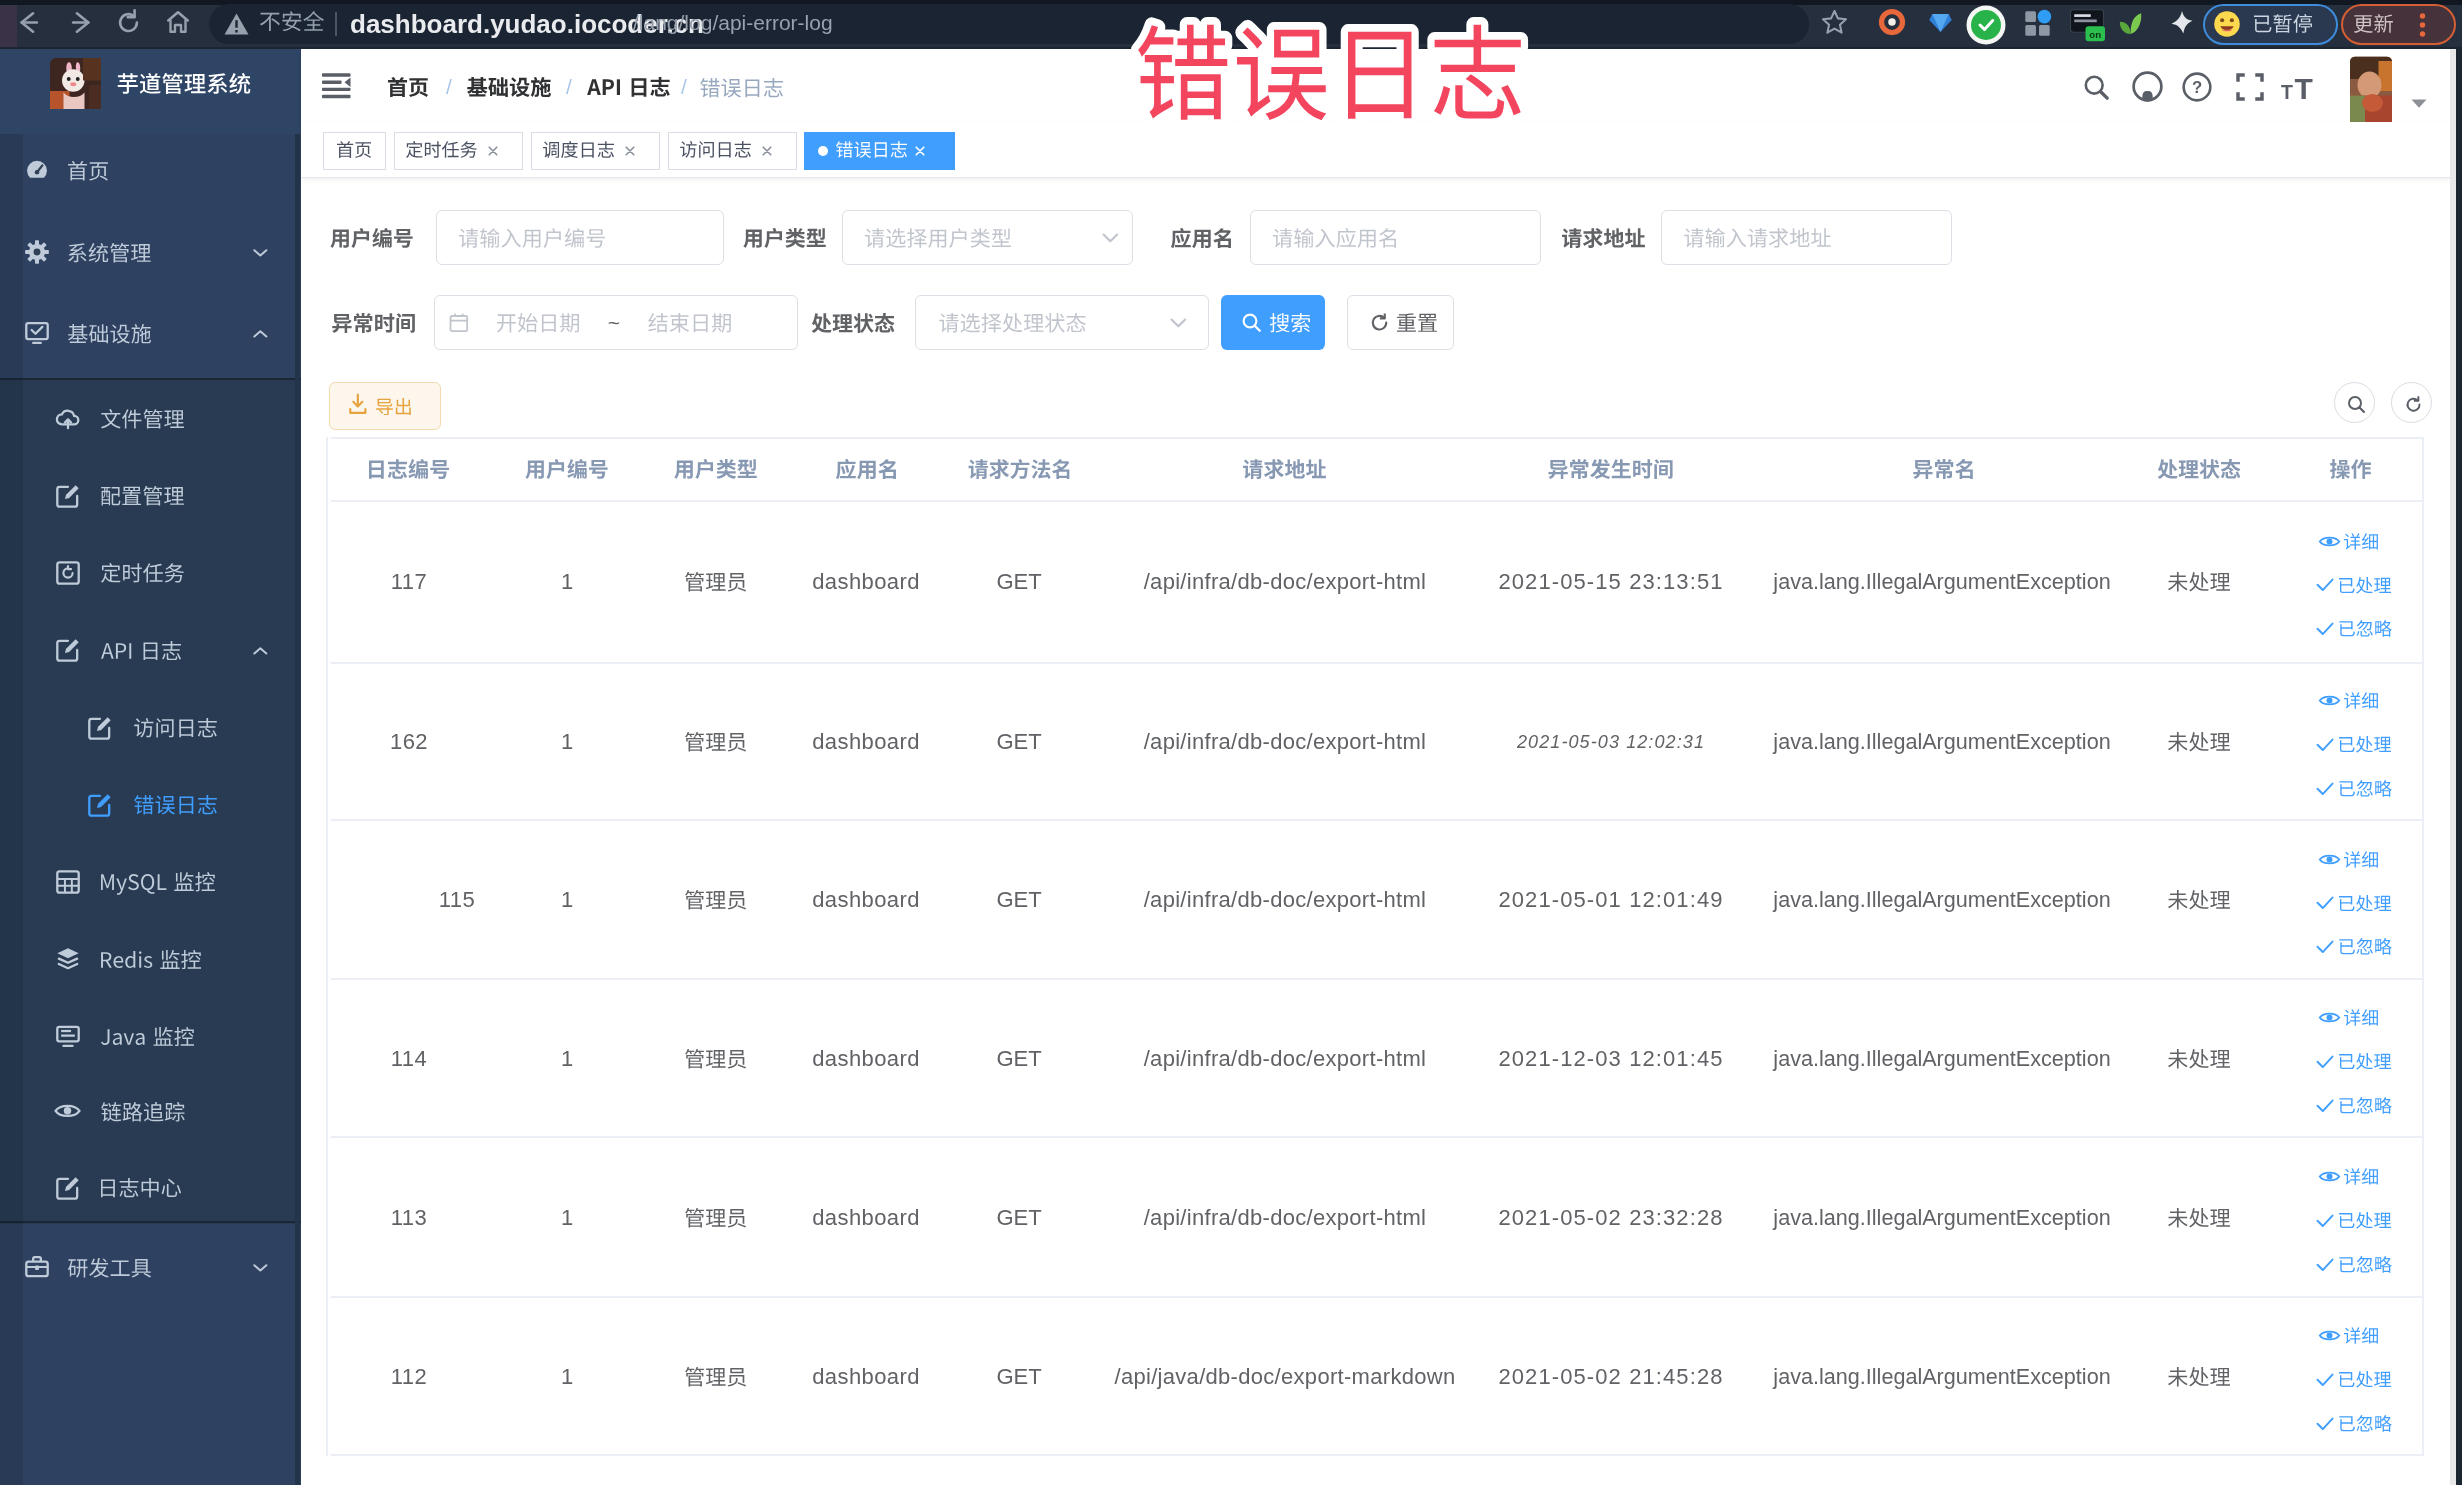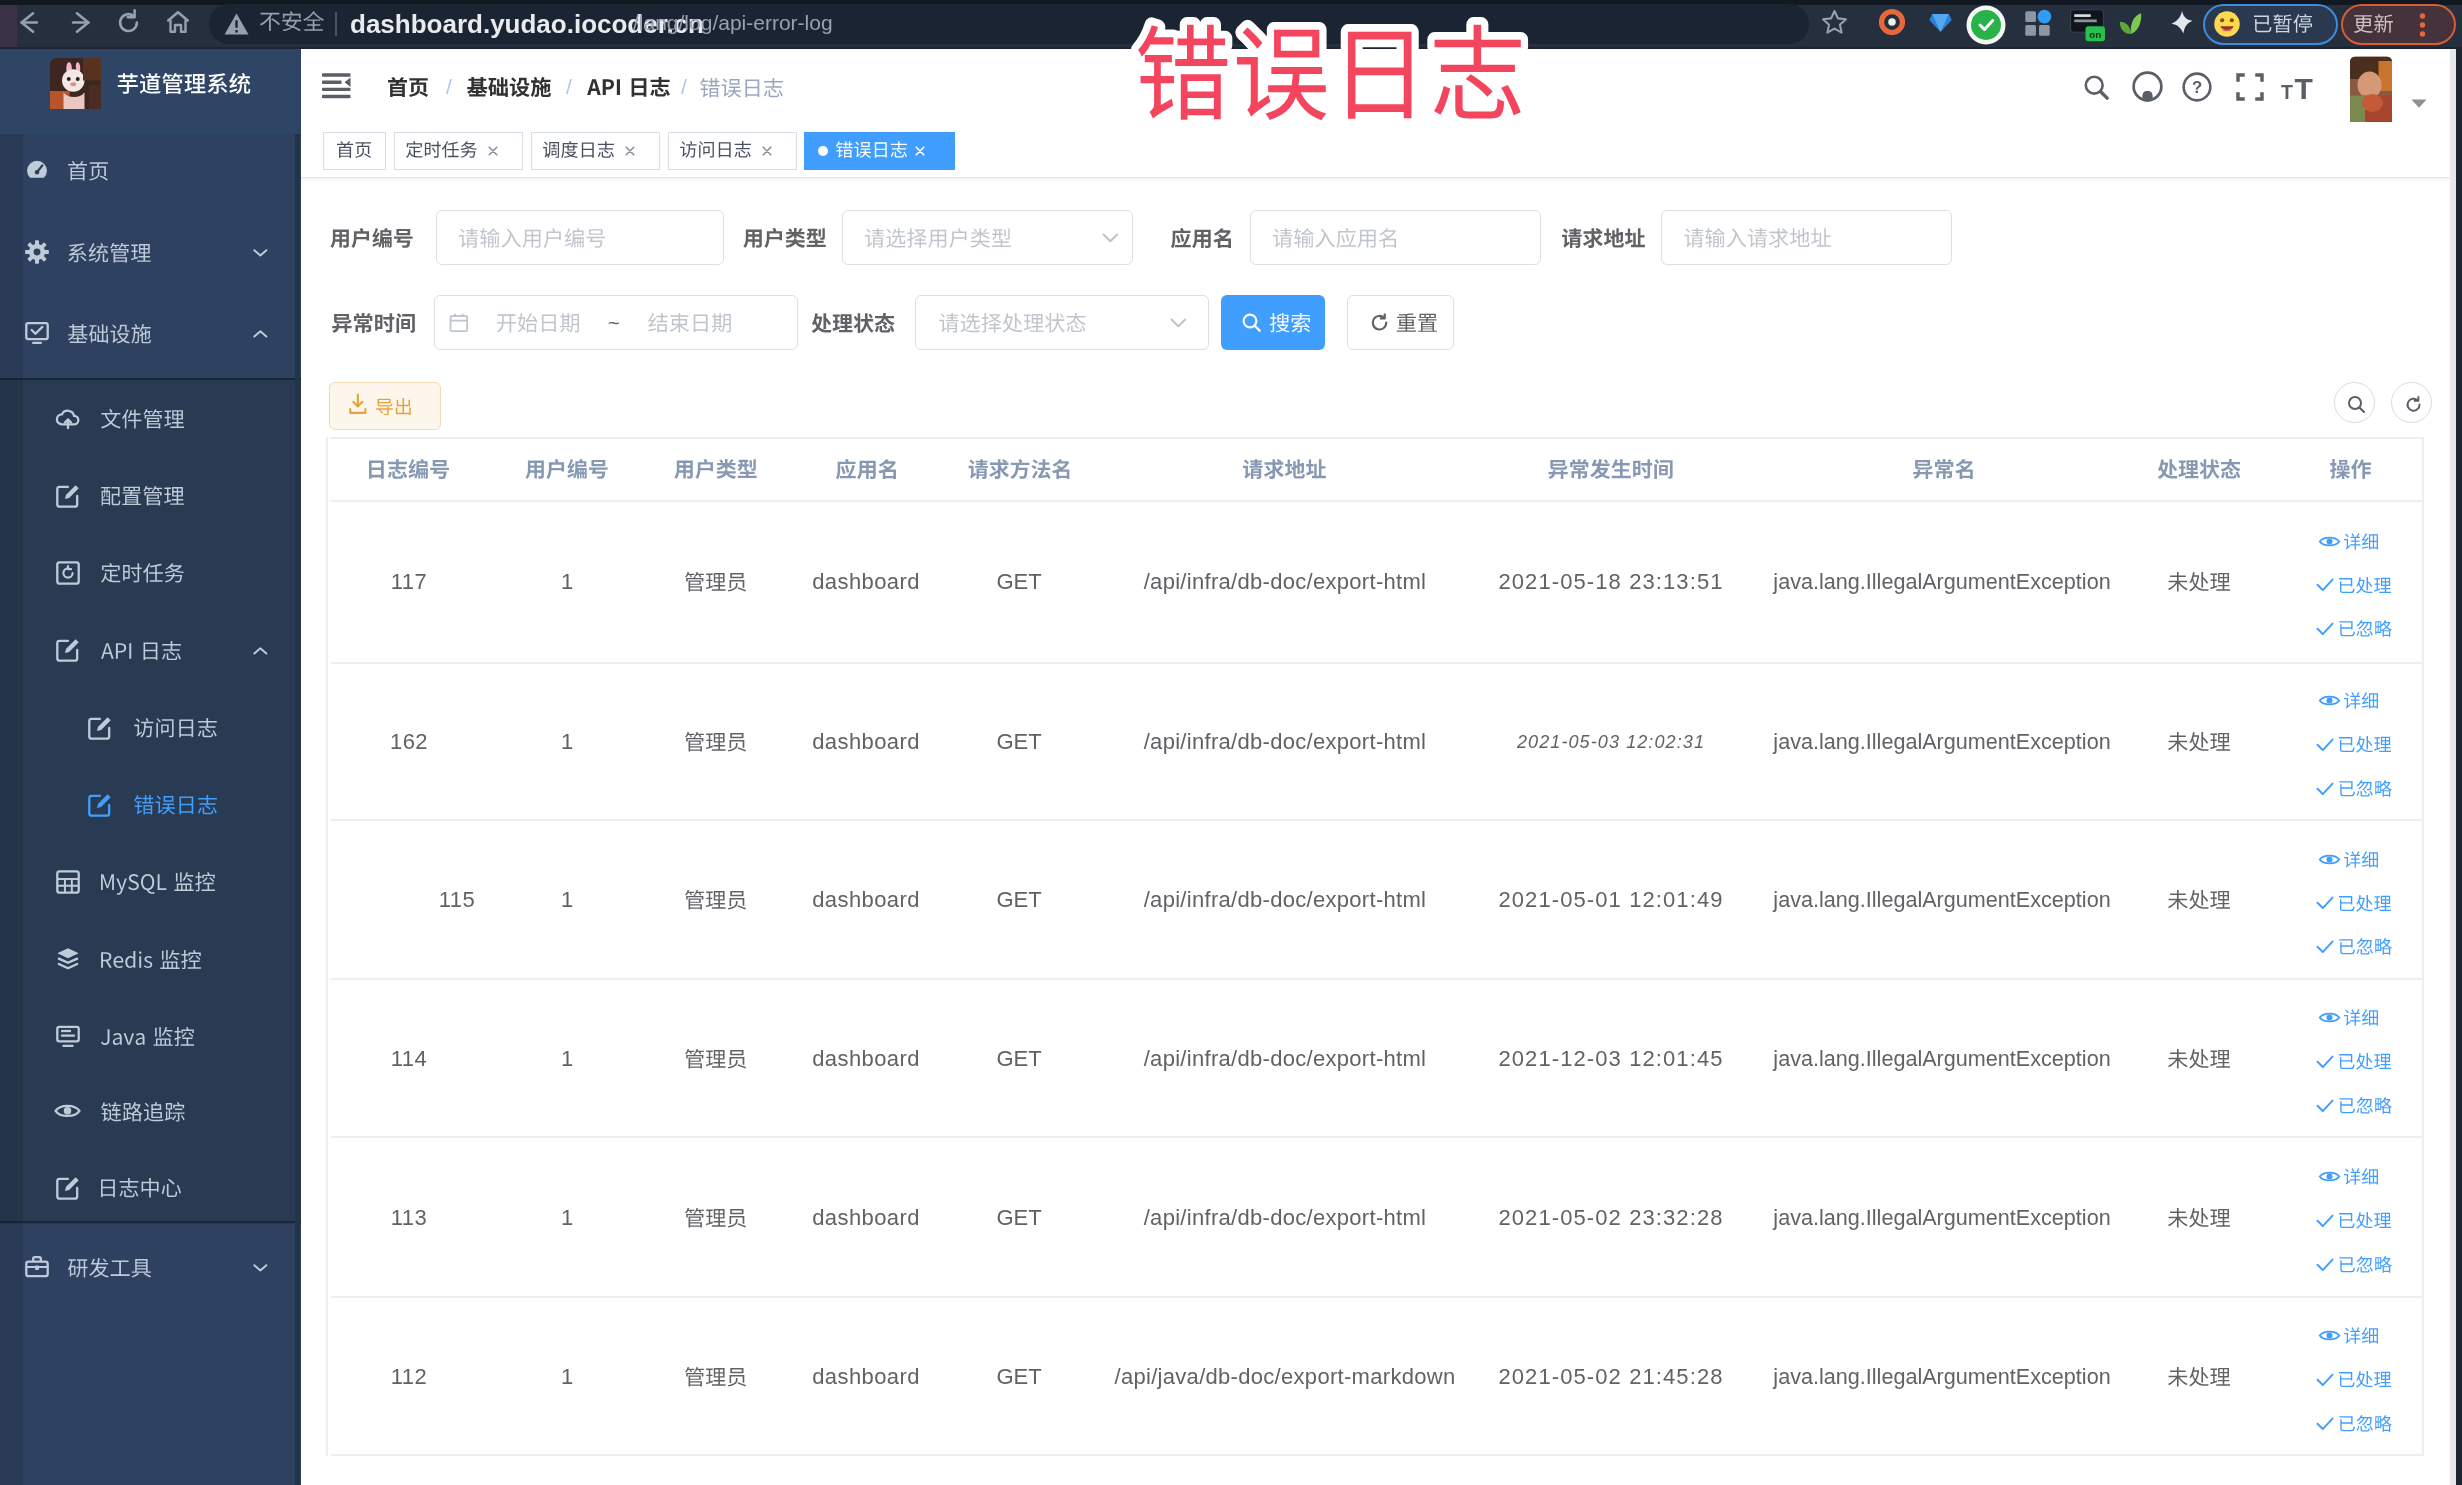--- a/index.html
+++ b/index.html
@@ -892,21 +892,21 @@
     <svg style="position:absolute;left:685px;top:572px;" width="61" height="19.7" viewBox="1.2 -23.6 81.0 26.0">
       <g fill="#606266">
         <use href="#g18" transform="translate(0.0,0) scale(0.2800)"></use>
         <use href="#g19" transform="translate(28.0,0) scale(0.2800)"></use>
         <use href="#g134" transform="translate(56.0,0) scale(0.2800)"></use>
       </g>
     </svg>
     <div style="position:absolute;font-family:'Liberation Sans',sans-serif;font-size:22px;color:#606266;white-space:nowrap;line-height:1;font-weight:400;letter-spacing:0.4px;left:866px;top:582px;transform:translate(-50%,-50%);">dashboard</div>
     <div style="position:absolute;font-family:'Liberation Sans',sans-serif;font-size:22px;color:#606266;white-space:nowrap;line-height:1;font-weight:400;left:1019px;top:582px;transform:translate(-50%,-50%);">GET</div>
     <div style="position:absolute;font-family:'Liberation Sans',sans-serif;font-size:22px;color:#606266;white-space:nowrap;line-height:1;font-weight:400;letter-spacing:0.3px;left:1285px;top:582px;transform:translate(-50%,-50%);">/api/infra/db-doc/export-html</div>
-    <div style="position:absolute;font-family:'Liberation Sans',sans-serif;font-size:22px;color:#606266;white-space:nowrap;line-height:1;font-weight:400;letter-spacing:1.1px;left:1611px;top:582px;transform:translate(-50%,-50%);">2021-05-18 23:13:51</div>
+    <div style="position:absolute;font-family:'Liberation Sans',sans-serif;font-size:22px;color:#606266;white-space:nowrap;line-height:1;font-weight:400;letter-spacing:1.1px;left:1611px;top:582px;transform:translate(-50%,-50%);">2021-05-15 23:13:51</div>
     <div style="position:absolute;font-family:'Liberation Sans',sans-serif;font-size:21.6px;color:#606266;white-space:nowrap;line-height:1;font-weight:400;left:1942px;top:582px;transform:translate(-50%,-50%);">java.lang.IllegalArgumentException</div>
     <svg style="position:absolute;left:2168px;top:572px;" width="62" height="19.5" viewBox="1.0 -23.5 82.1 25.8">
       <g fill="#606266">
         <use href="#g135" transform="translate(0.0,0) scale(0.2800)"></use>
         <use href="#g120" transform="translate(28.0,0) scale(0.2800)"></use>
         <use href="#g19" transform="translate(56.0,0) scale(0.2800)"></use>
       </g>
     </svg>
     <svg style="position:absolute;left:2318px;top:534px" width="23" height="15" viewBox="0 0 30 20">
 <path d="M2 10 C7 3 23 3 28 10 C23 17 7 17 2 10 Z" fill="none" stroke="#409eff" stroke-width="2.4"></path>

